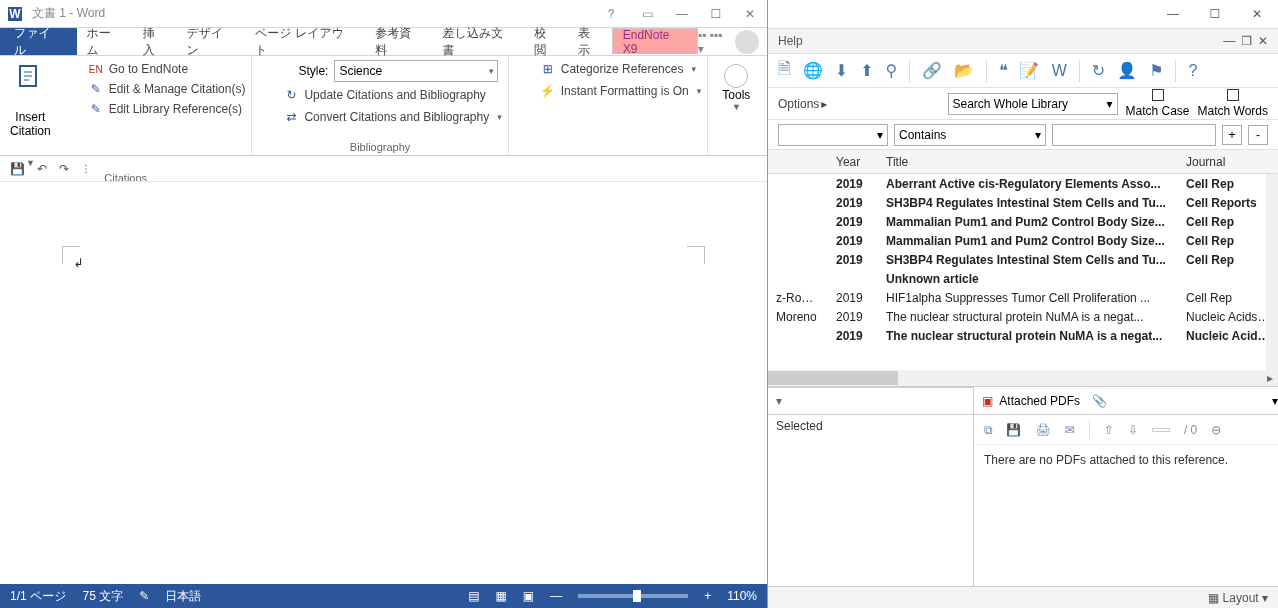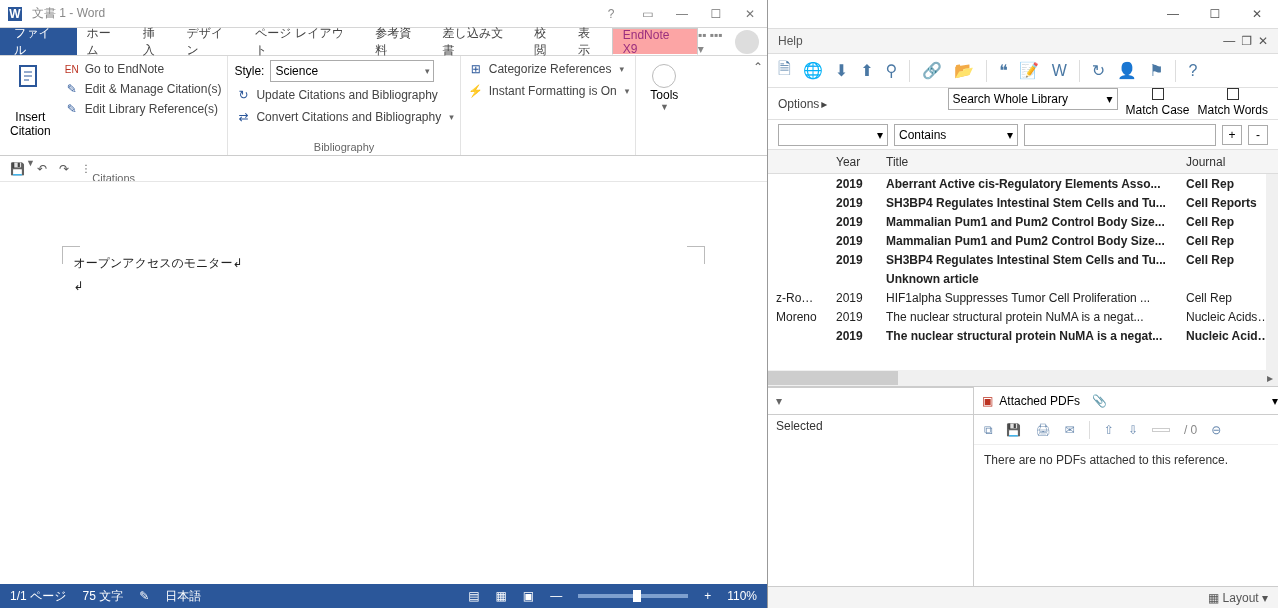--- a/index.html
+++ b/index.html
@@ -19,22 +19,22 @@
 .word-menubar .tab.active { border: 1px solid #ccc; border-bottom: 1px solid #fff; background: #fca5a5; color: #9b2f7e; }
 .user-icons { margin-left: auto; display: flex; align-items: center; gap: 4px; padding-right: 8px; }
 
 .ribbon { display: flex; border-bottom: 1px solid #ccc; height: 100px; }
 .rgroup { display: flex; flex-direction: column; border-right: 1px solid #e3e3e3; padding: 4px 6px 0 6px; }
 .rgroup-body { flex: 1; display: flex; gap: 8px; }
 .rgroup-label { text-align: center; color: #666; font-size: 11px; padding: 2px 0; }
 .big-btn { display: flex; flex-direction: column; align-items: center; gap: 20px; padding: 2px 4px; }
 .big-btn .ico { width: 28px; height: 28px; display: flex; align-items: center; justify-content: center; color: #2b579a; }
 .small-btn { display: flex; align-items: center; gap: 4px; padding: 2px 0; color: #444; white-space: nowrap; }
-.small-btn .ico { width: 18px; display: flex; justify-content: center; color: #2b579a; }
-.stylerow { display: flex; align-items: center; gap: 6px; }
+.small-btn .ico { width: 18px; display: flex; justify-content: center; color: #2b579a; margin-left: 24px; }
+.stylerow { display: flex; align-items: center; gap: 6px; margin-left: 40px; }
 .stylesel { width: 164px; height: 22px; border: 1px solid #ababab; display: flex; align-items: center; justify-content: space-between; padding: 0 4px; }
 .tools { display: flex; flex-direction: column; align-items: center; padding: 4px 8px; }
 
 .qat { height: 26px; display: flex; align-items: center; gap: 12px; padding: 0 10px; border-bottom: 1px solid #e6e6e6; color: #555; }
 
 .doc-area { flex: 1; background: #fff; display: flex; justify-content: center; overflow: hidden; position: relative; }
 .page { width: 640px; margin-top: 60px; padding: 10px 0; }
 .corner-tl, .corner-tr { position: absolute; top: 64px; width: 18px; height: 18px; border: 1px solid #bbb; }
 .corner-tl { left: 62px; border-right: none; border-bottom: none; }
 .corner-tr { right: 62px; border-left: none; border-bottom: none; }
@@ -49,21 +49,21 @@
 
 .endnote { flex: 1; display: flex; flex-direction: column; background: #fff; }
 .en-titlebar { height: 28px; display: flex; justify-content: flex-end; align-items: center; color: #555; }
 .en-titlebar div { width: 42px; text-align: center; }
 .en-menubar { height: 26px; display: flex; align-items: center; padding: 0 10px; color: #555; justify-content: space-between; background: #f4f4f4; border-top: 1px solid #ddd; border-bottom: 1px solid #ddd; }
 .en-menubar .mdi { display: flex; gap: 6px; font-size: 11px; }
 .en-toolbar { height: 34px; display: flex; align-items: center; gap: 12px; padding: 0 10px; color: #4a78a4; border-bottom: 1px solid #e0e0e0; }
 .en-toolbar .sep { width: 1px; height: 22px; background: #ddd; }
 .en-toolbar span { font-size: 16px; }
 
-.en-searchrow { height: 32px; display: flex; gap: 8px; padding: 0 10px; border-bottom: 1px solid #e0e0e0; }
+.en-searchrow { height: 32px; display: flex; align-items: center; gap: 8px; padding: 0 10px; border-bottom: 1px solid #e0e0e0; }
 .en-searchrow .opt { display: flex; align-items: center; gap: 2px; color: #444; }
 .en-sel { height: 22px; border: 1px solid #ababab; display: flex; align-items: center; justify-content: space-between; padding: 0 4px; background: #fff; }
 .en-check { display: flex; align-items: center; gap: 3px; flex-direction: column; }
 .en-check .box { width: 12px; height: 12px; border: 1px solid #333; }
 
 .en-filterrow { height: 30px; display: flex; align-items: center; gap: 6px; padding: 0 10px; border-bottom: 1px solid #e0e0e0; }
 .en-input { height: 22px; border: 1px solid #ababab; background: #fff; flex: 1; }
 .sqbtn { width: 20px; height: 20px; border: 1px solid #ababab; display: flex; align-items: center; justify-content: center; }
 
 .en-table { flex: 1; overflow: hidden; display: flex; flex-direction: column; }
@@ -216,21 +216,20 @@
     <span>↶</span>
     <span>↷</span>
     <span style="font-size:10px">⋮</span>
   </div>
 
   <div class="doc-area">
     <div class="corner-tl"></div>
     <div class="corner-tr"></div>
     <div class="page">
       <div class="doc-text">
-        <div>オープンアクセスのモニター↲</div>
         <div>↲</div>
       </div>
     </div>
   </div>
 
   <div class="statusbar">
     <div class="status-item">1/1 ページ</div>
     <div class="status-item">75 文字</div>
     <div class="status-item">✎</div>
     <div class="status-item">日本語</div>
@@ -300,21 +299,21 @@
         <div class="box"></div>
         <span>Match Words</span>
       </div>
   </div>
 
   <div class="en-filterrow">
     <div class="en-sel" style="width:110px">
         <span></span>
         <span>▾</span>
       </div>
-    <div class="en-sel" style="width:124px">
+    <div class="en-sel" style="width:152px">
         <span>Contains</span>
         <span>▾</span>
       </div>
     <div class="en-input"></div>
     <div class="sqbtn">+</div>
     <div class="sqbtn">-</div>
   </div>
 
   <div class="en-table">
     <div class="en-thead">

